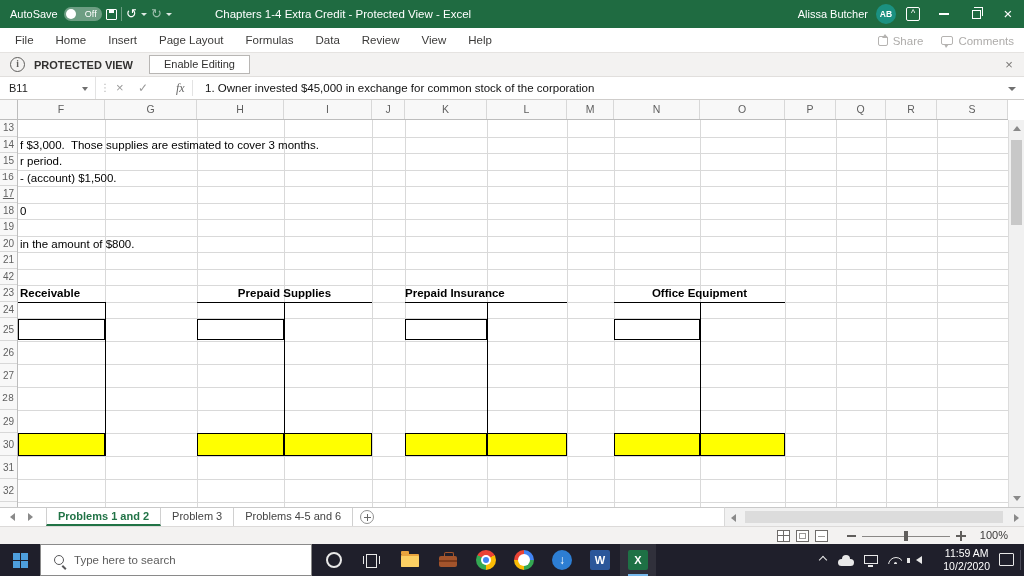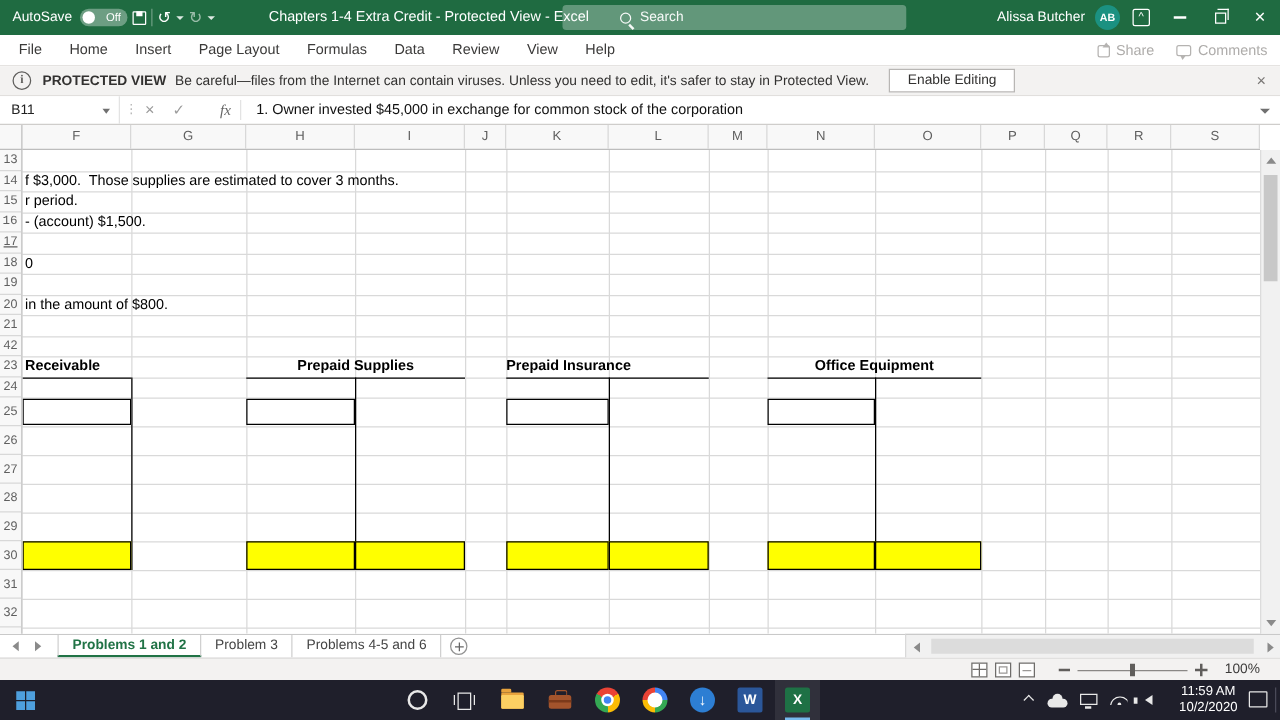--- a/index.html
+++ b/index.html
@@ -174,24 +174,20 @@
     </div>
     <div class="qat" style="left:106px">
       <span class="saveic"></span>
       <span class="tsep"></span>
       <span class="uglyph">↺</span>
       <span class="caret-w"></span>
       <span class="uglyph dim">↻</span>
       <span class="caret-w"></span>
     </div>
     <div class="wtitle">Chapters 1-4 Extra Credit - Protected View - Excel</div>
-    <div class="tsearch">
-      <span class="mag"></span>
-      <span>Search</span>
-    </div>
     <div class="uname">Alissa Butcher</div>
     <div class="avatar">AB</div>
     <div class="ribbonopts">^</div>
     <div class="wbtn min">
         <span class="minglyph"></span>
       </div>
     <div class="wbtn max">
         <span class="maxglyph"></span>
       </div>
     <div class="wbtn close">×</div>
@@ -215,21 +211,20 @@
       <span class="mrgroup">
           <span class="cmicon"></span>
           <span>Comments</span>
         </span>
     </div>
   </div>
 
   <div class="pvbar">
     <span class="pvicon">i</span>
     <span class="pvbadge">PROTECTED VIEW</span>
-    <span class="pvmsg">Be careful—files from the Internet can contain viruses. Unless you need to edit, it's safer to stay in Protected View.</span>
     <span class="pvbtn">Enable Editing</span>
     <span class="pvclose">×</span>
   </div>
 
   <div class="fbar">
     <div class="namebox">B11</div>
     <span class="nbcaret"></span>
     <span class="fdots">⋮</span>
     <span class="fbx" style="left:116px;font-size:13px">×</span>
     <span class="fbx" style="left:138px;font-size:12px">✓</span>
@@ -266,21 +261,21 @@
         <div class="rowh" style="top: 82.5px; height: 16.5px; line-height: 16.5px;">18</div>
         <div class="rowh" style="top: 99px; height: 16.5px; line-height: 16.5px;">19</div>
         <div class="rowh" style="top: 115.5px; height: 16.5px; line-height: 16.5px;">20</div>
         <div class="rowh" style="top: 132px; height: 16.5px; line-height: 16.5px;">21</div>
         <div class="rowh" style="top: 148.5px; height: 16.5px; line-height: 16.5px;">42</div>
         <div class="rowh" style="top: 165px; height: 16.5px; line-height: 16.5px;">23</div>
         <div class="rowh" style="top: 181.5px; height: 16.5px; line-height: 16.5px;">24</div>
         <div class="rowh" style="top: 198px; height: 23px; line-height: 23px;">25</div>
         <div class="rowh" style="top: 221px; height: 23px; line-height: 23px;">26</div>
         <div class="rowh" style="top: 244px; height: 23px; line-height: 23px;">27</div>
-        <div class="rowh" style="top: 267px; height: 23px; line-height: 23px;">28</div>
+        <div class="rowh" style="top: 267px; height: 23px; line-height: 23px; font-family: Liberation Mono, monospace;">28</div>
         <div class="rowh" style="top: 290px; height: 23px; line-height: 23px;">29</div>
         <div class="rowh" style="top: 313px; height: 23px; line-height: 23px;">30</div>
         <div class="rowh" style="top: 336px; height: 23px; line-height: 23px;">31</div>
         <div class="rowh" style="top: 359px; height: 23px; line-height: 23px;">32</div>
       </div>
     <div class="sheet">
         <div class="vline" style="left: 105px;"></div>
         <div class="vline" style="left: 197px;"></div>
         <div class="vline" style="left: 284px;"></div>
         <div class="vline" style="left: 372px;"></div>
@@ -380,20 +375,24 @@
 
   <div class="taskbar">
     <div class="start">
       <div class="winlogo">
           <div></div>
           <div></div>
           <div></div>
           <div></div>
         </div>
     </div>
+    <div class="tsearchbox">
+      <span class="tmag"></span>
+      <span class="tsearchtxt">Type here to search</span>
+    </div>
     <div class="tbicon" style="left:316px">
         <span class="cortana"></span>
       </div>
     <div class="tbicon" style="left:352px">
         <span class="tv"></span>
       </div>
     <div class="tbicon" style="left:392px">
         <span class="folder"></span>
       </div>
     <div class="tbicon" style="left:430px">

